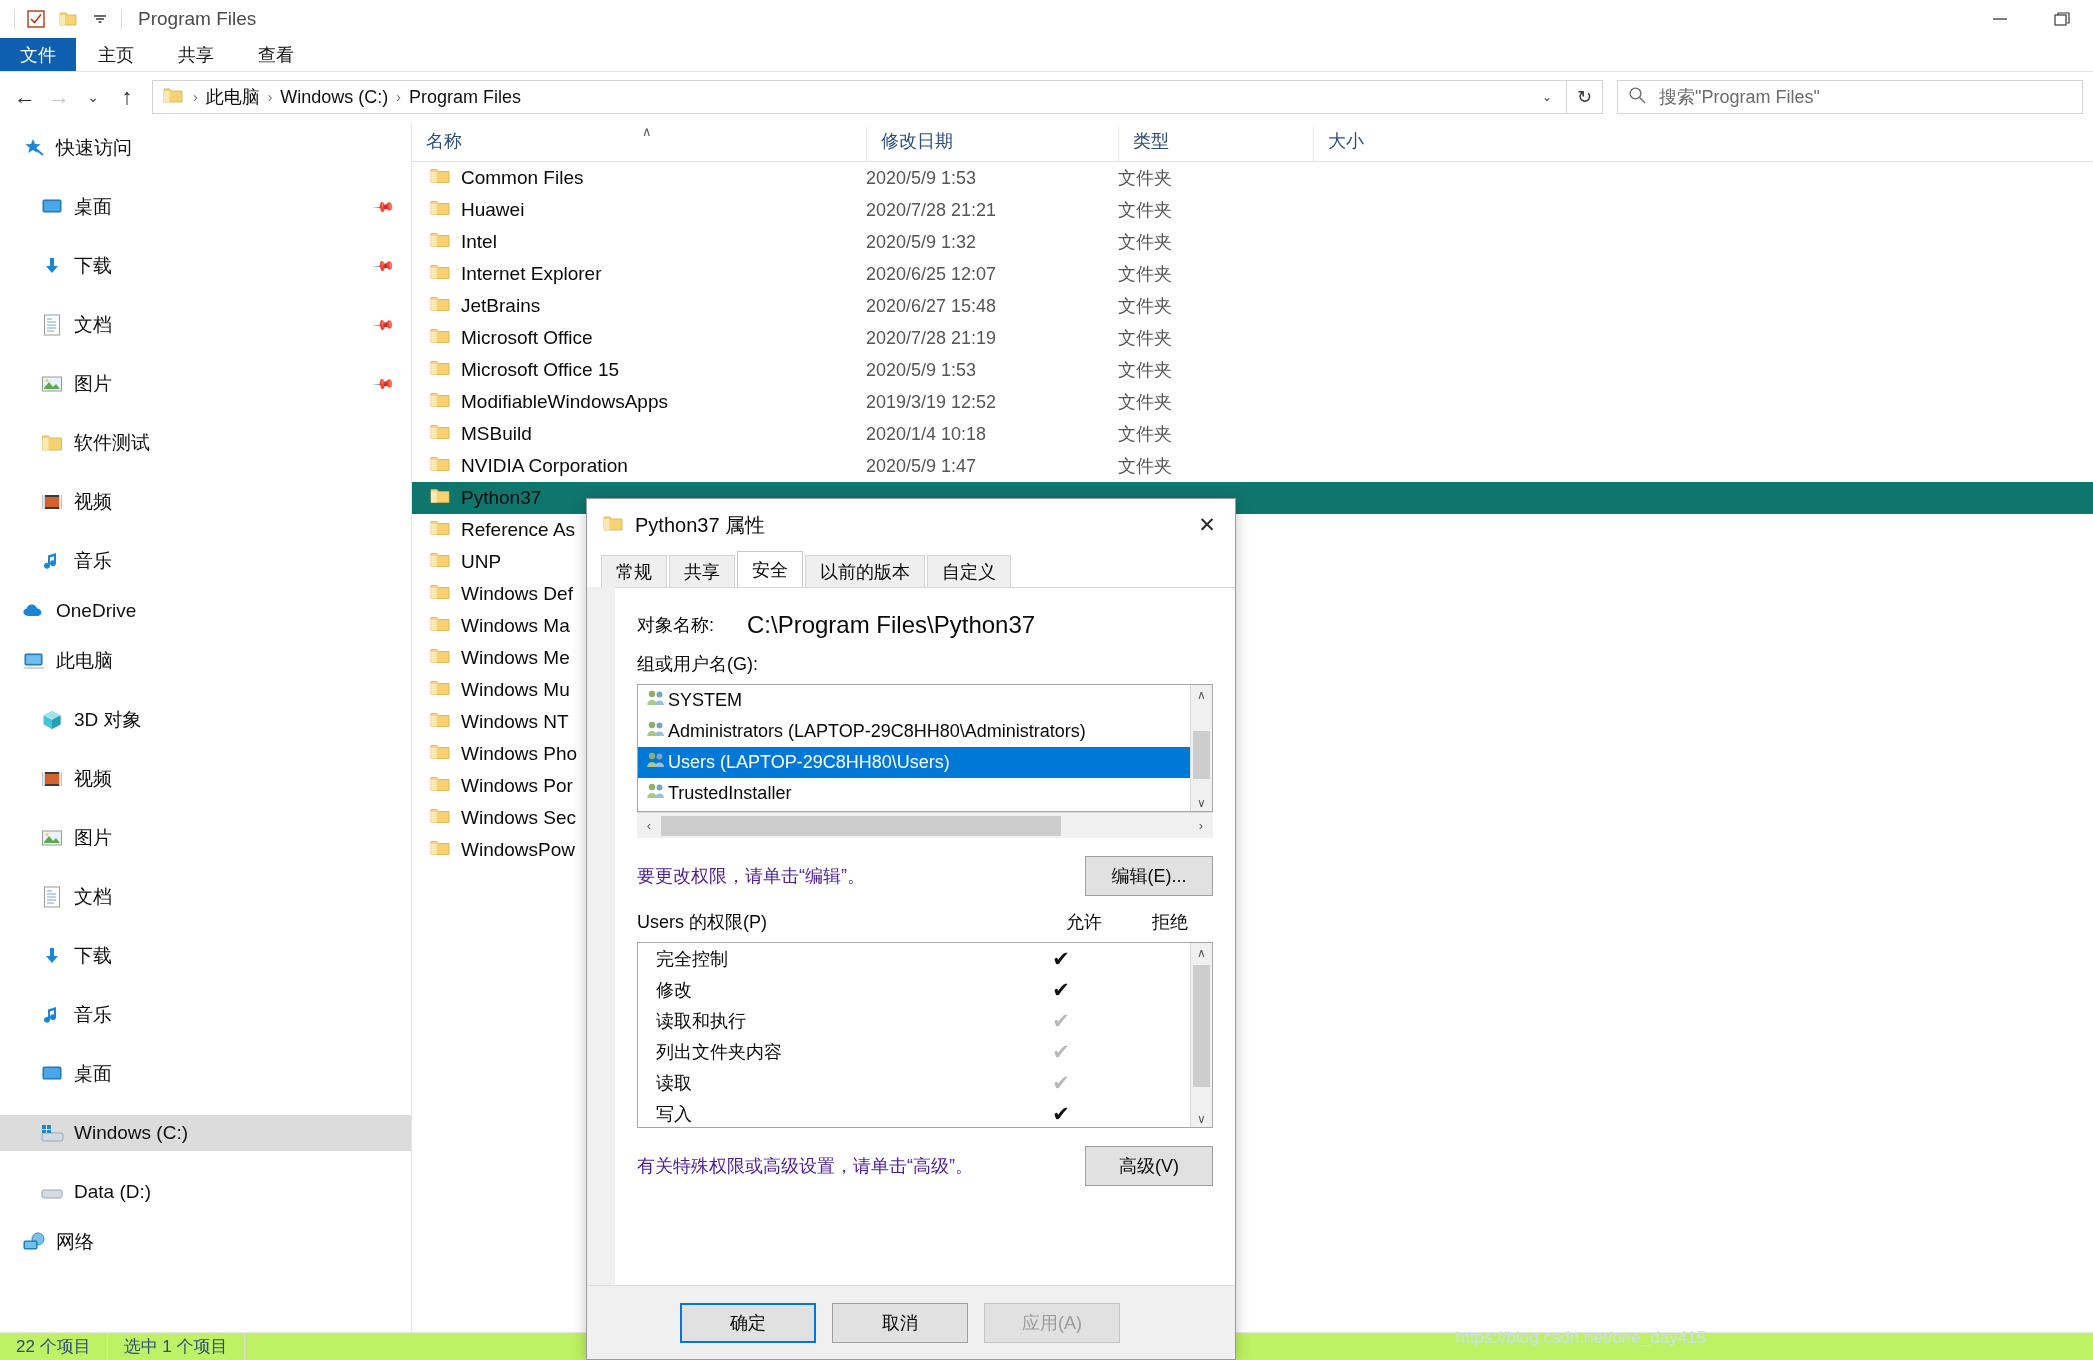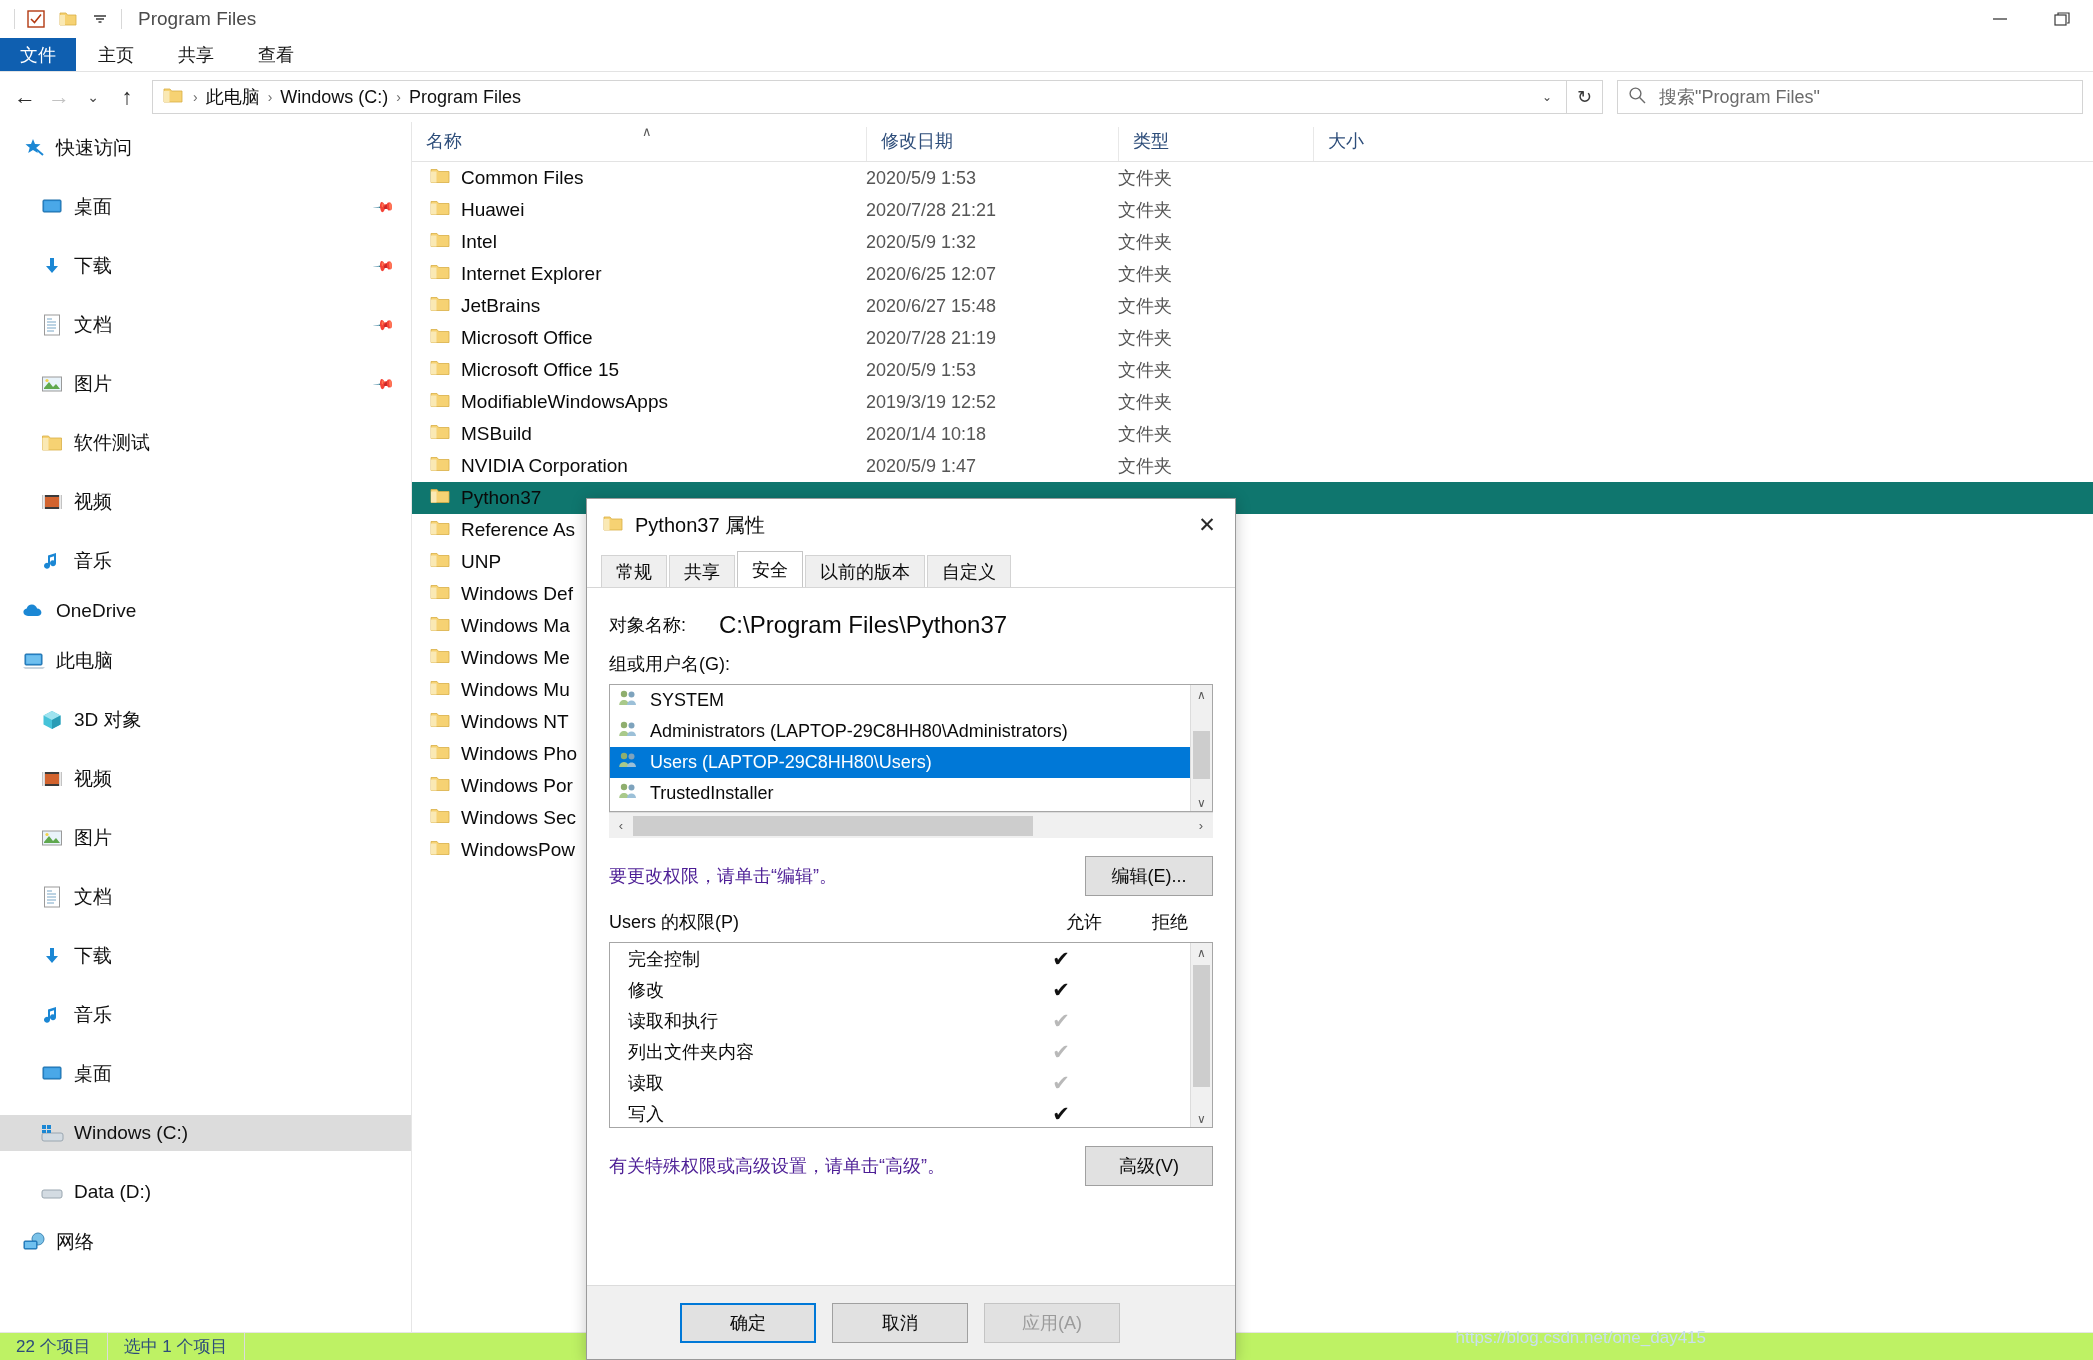--- a/index.html
+++ b/index.html
@@ -172,34 +172,34 @@
     padding-left: 14px; position: relative;
   }
   .dlg-tab {
     height: 32px; padding: 0 14px; display: flex; align-items: center;
     font-size: 18px; color: #0a0a0a; background: #efefef;
     border: 1px solid #d3d3d3; border-bottom: none; margin-right: 2px;
   }
   .dlg-tab.active { background: #ffffff; border-color: #c6c6c6; height: 36px; }
   .dlg-page {
     flex: 1; background: #ffffff; border-top: 1px solid #d6d6d6;
-    padding: 20px 22px 0 22px; position: relative;
+    padding: 20px 22px 0 22px; position: relative; margin-left: 28px;
   }
   .obj-row { display: flex; align-items: center; height: 34px; margin-bottom: 10px; }
   .obj-label { font-size: 18px; color: #0a0a0a; width: 110px; }
   .obj-value { font-size: 24px; color: #0a0a0a; }
   .field-label { font-size: 18px; color: #0a0a0a; margin-bottom: 8px; }
 
   .listbox {
     border: 1px solid #a6a6a6; background: #ffffff;
     position: relative; height: 128px; overflow: hidden;
   }
   .lb-rows { position: absolute; left: 0; top: 0; right: 22px; }
   .lb-row {
-    height: 31px; display: flex; align-items: center; gap: 12px;
+    height: 31px; display: flex; align-items: center; gap: 2px;
     padding-left: 8px; font-size: 18px; color: #0a0a0a; white-space: nowrap;
   }
   .lb-row.selected { background: #0078d7; color: #ffffff; }
   .lb-vscroll {
     position: absolute; right: 0; top: 0; width: 22px; height: 128px;
     background: #f0f0f0; border-left: 1px solid #dcdcdc;
   }
   .vs-arrow {
     height: 20px; display: flex; align-items: center; justify-content: center;
     font-size: 12px; color: #5a5a5a;

